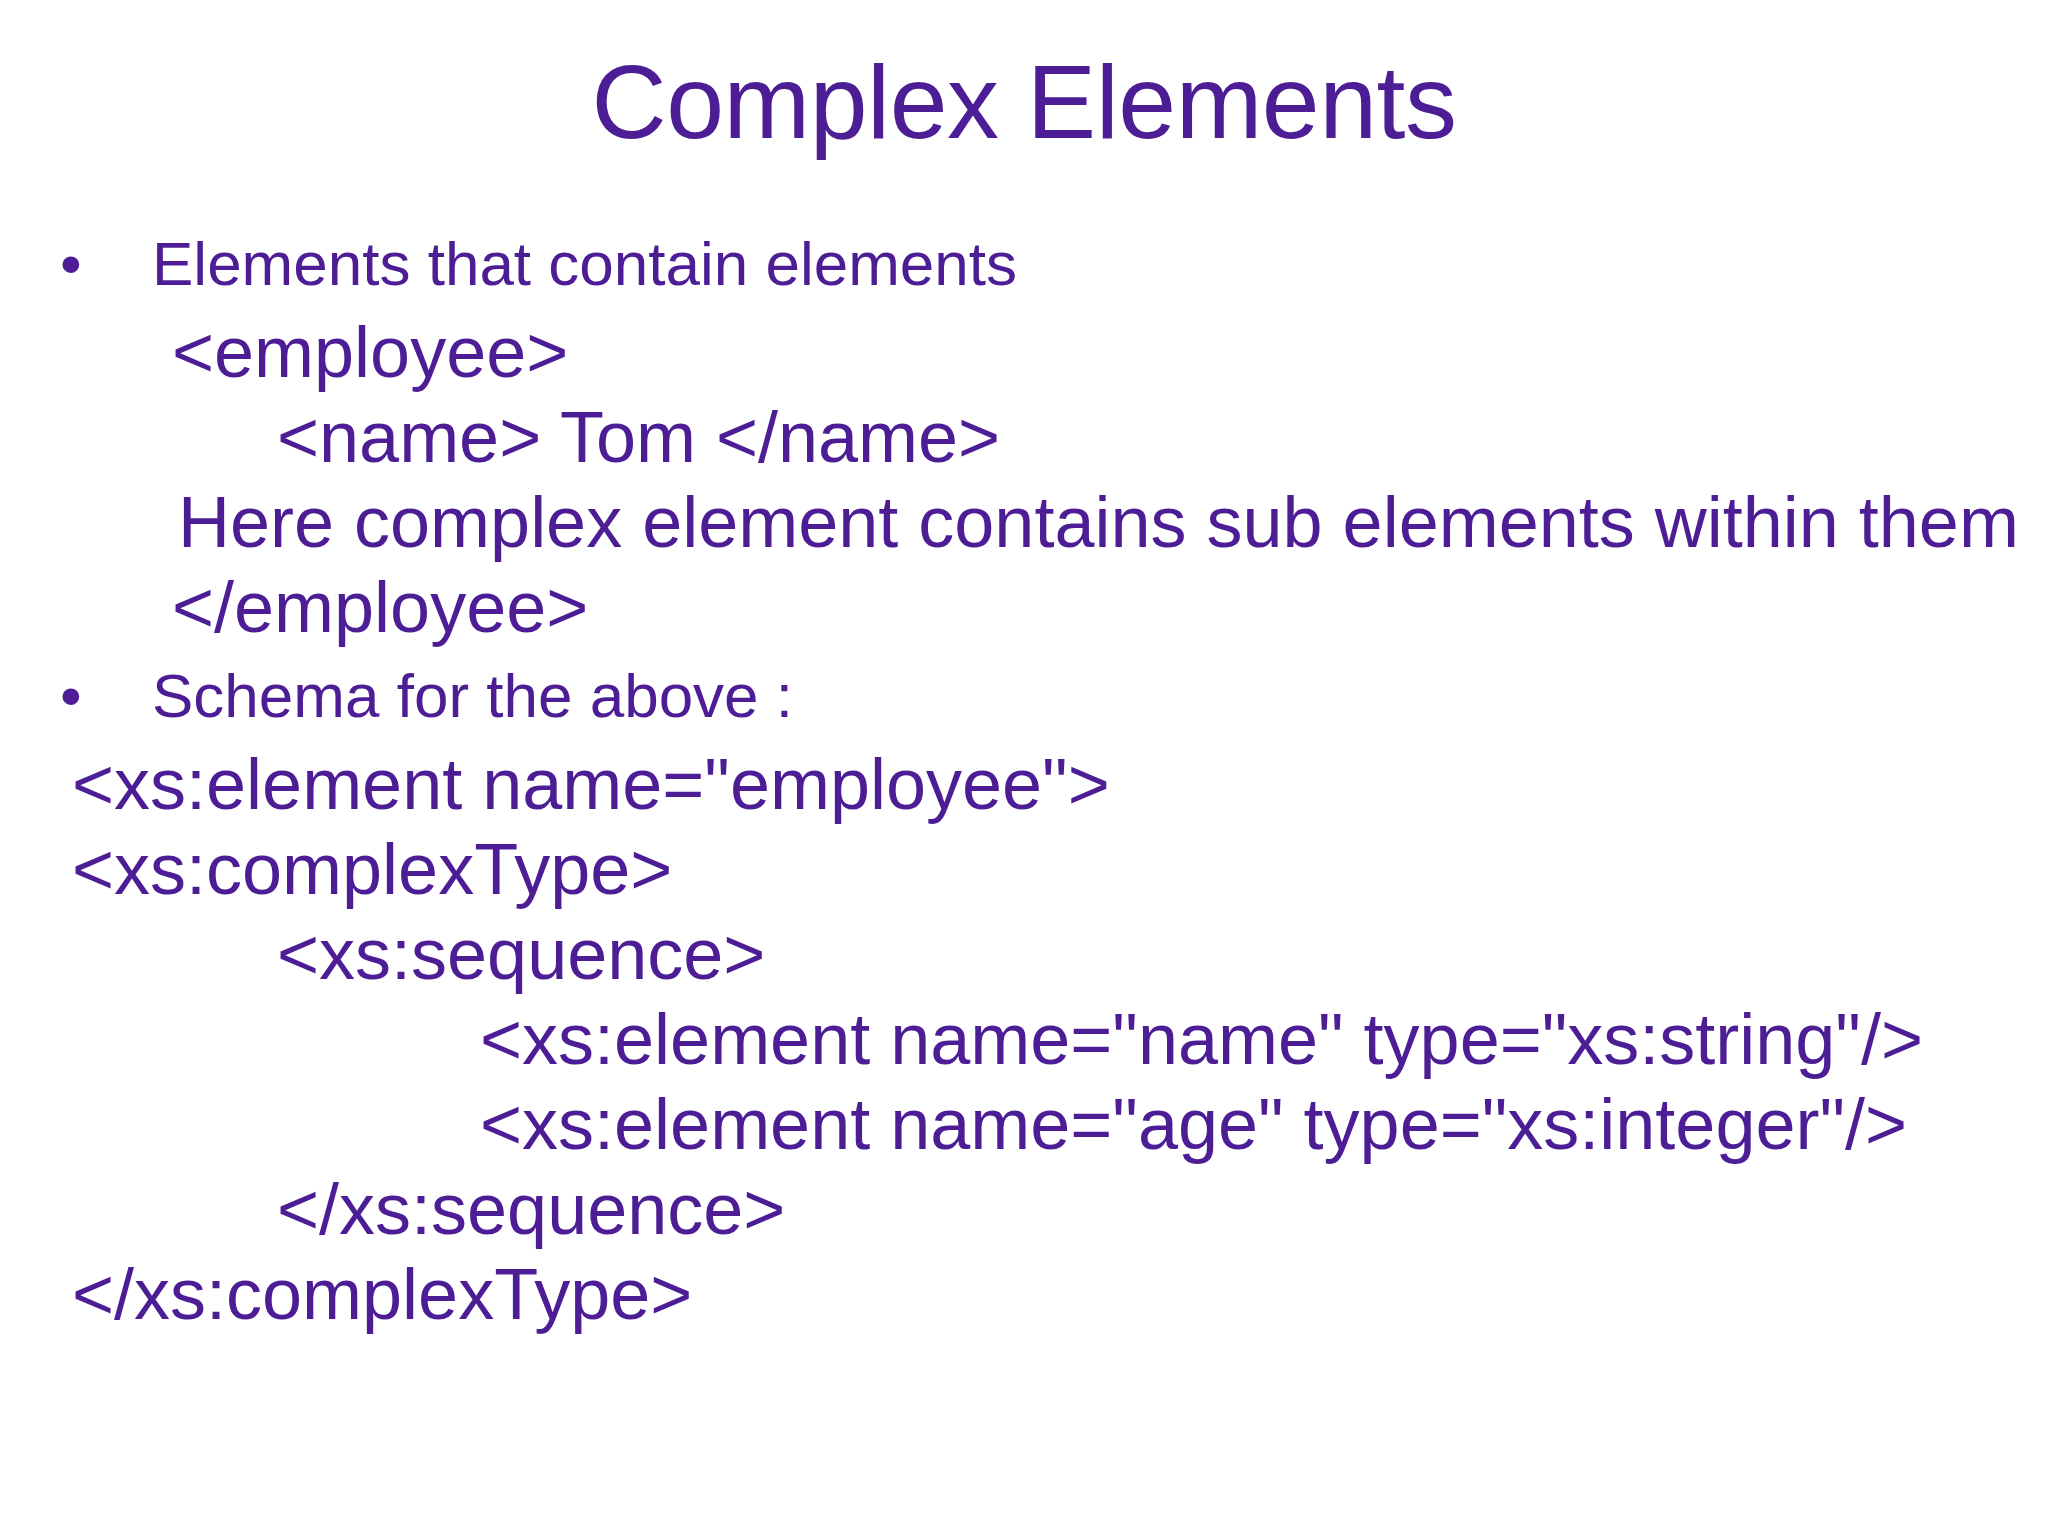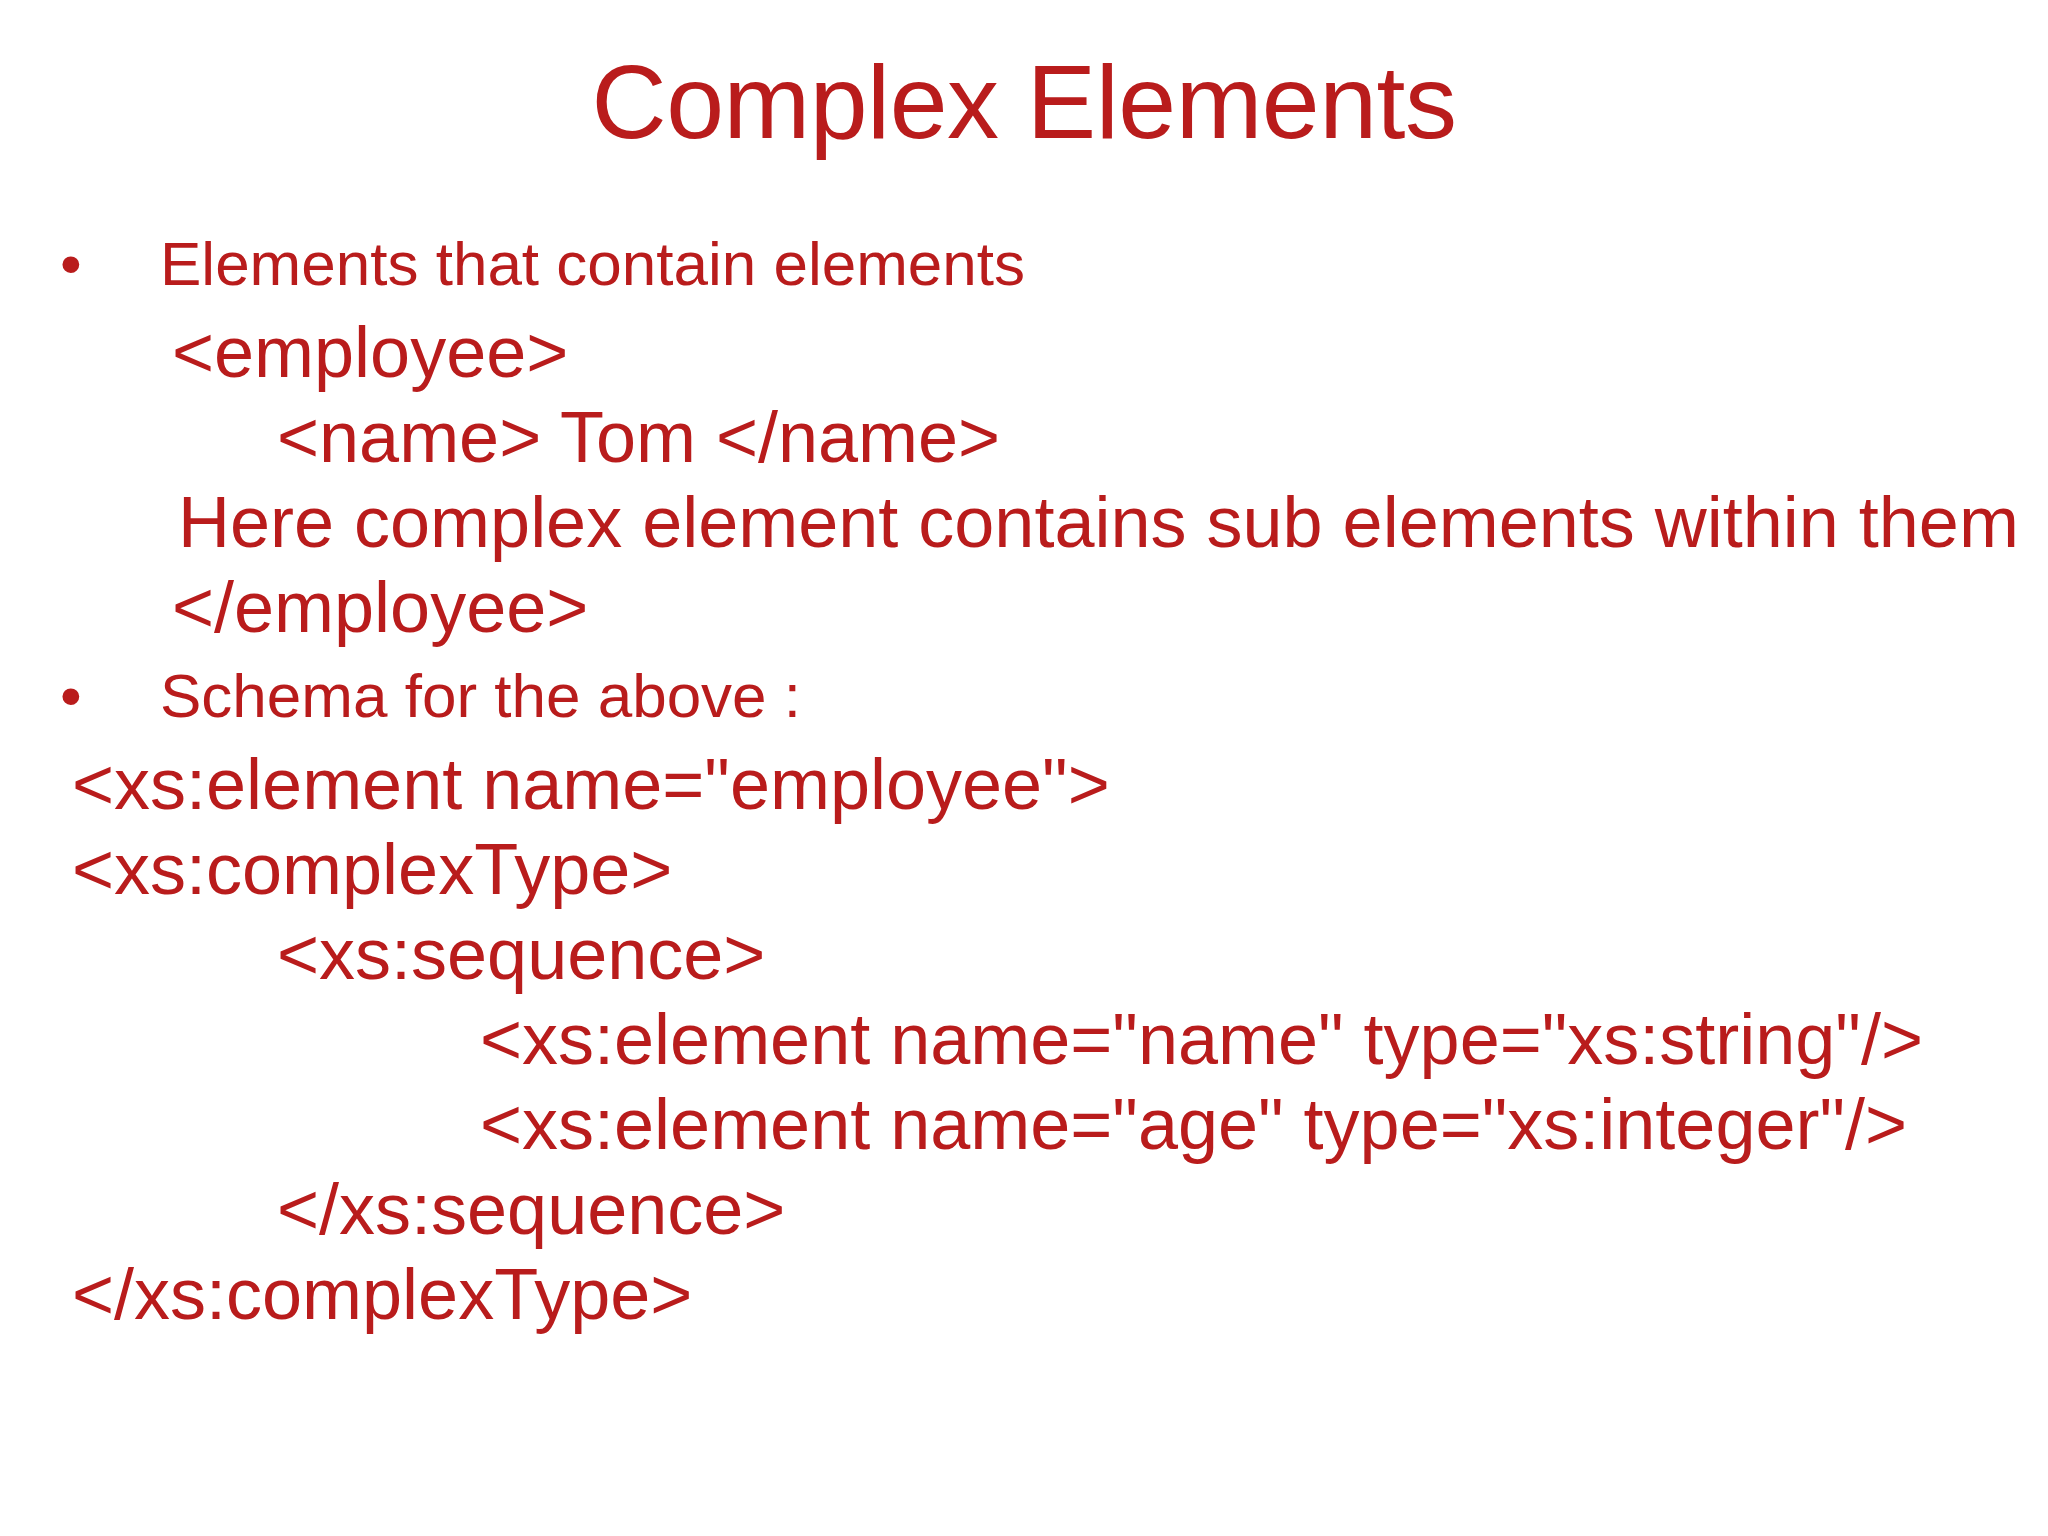--- a/index.html
+++ b/index.html
@@ -8,21 +8,21 @@
     background: #ffffff;
   }
 
   #slide {
     position: relative;
     width: 2048px;
     height: 1536px;
     background: #ffffff;
     overflow: hidden;
     font-family: "Liberation Sans", sans-serif;
-    color: #b91c1c;
+    color: #4c1d95;
     text-decoration: underline;
     -webkit-font-smoothing: antialiased;
   }
 
   
   #slide-title {
     position: absolute;
     left: 0;
     top: 50px;
     width: 2048px;
@@ -63,21 +63,21 @@
     position: absolute;
     left: 60px;
     top: 0;
     width: 40px;
     font-size: 62px;
     line-height: 92px;
     text-align: left;
   }
   .bullet-text {
     position: absolute;
-    left: 160px;
+    left: 152px;
     top: 0;
     line-height: 92px;
     white-space: pre;
   }
 
   
   .ind0  { padding-left: 72px; }
   .ind1  { padding-left: 172px; }
   .ind2  { padding-left: 277px; }
   .ind3  { padding-left: 480px; }

